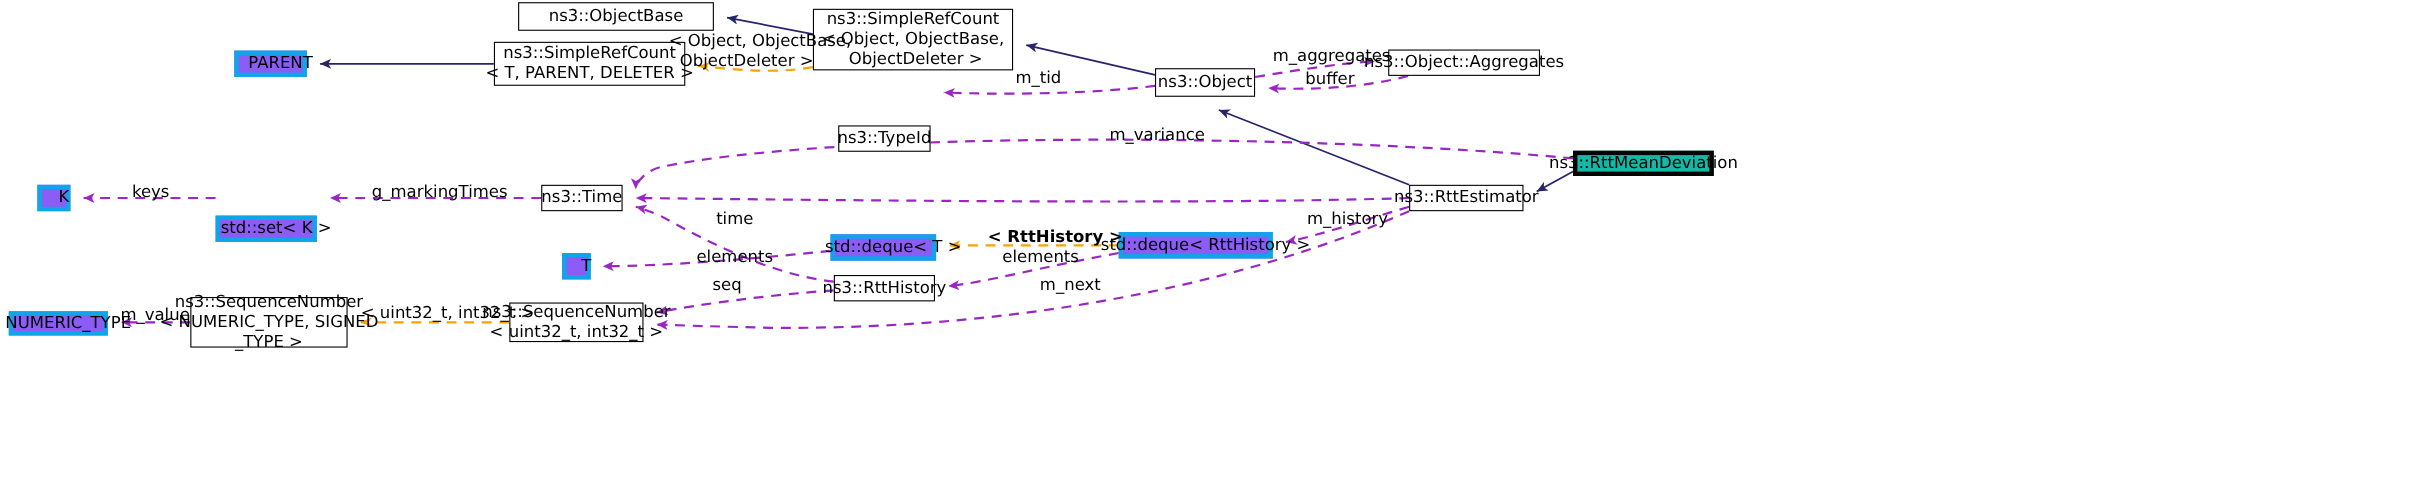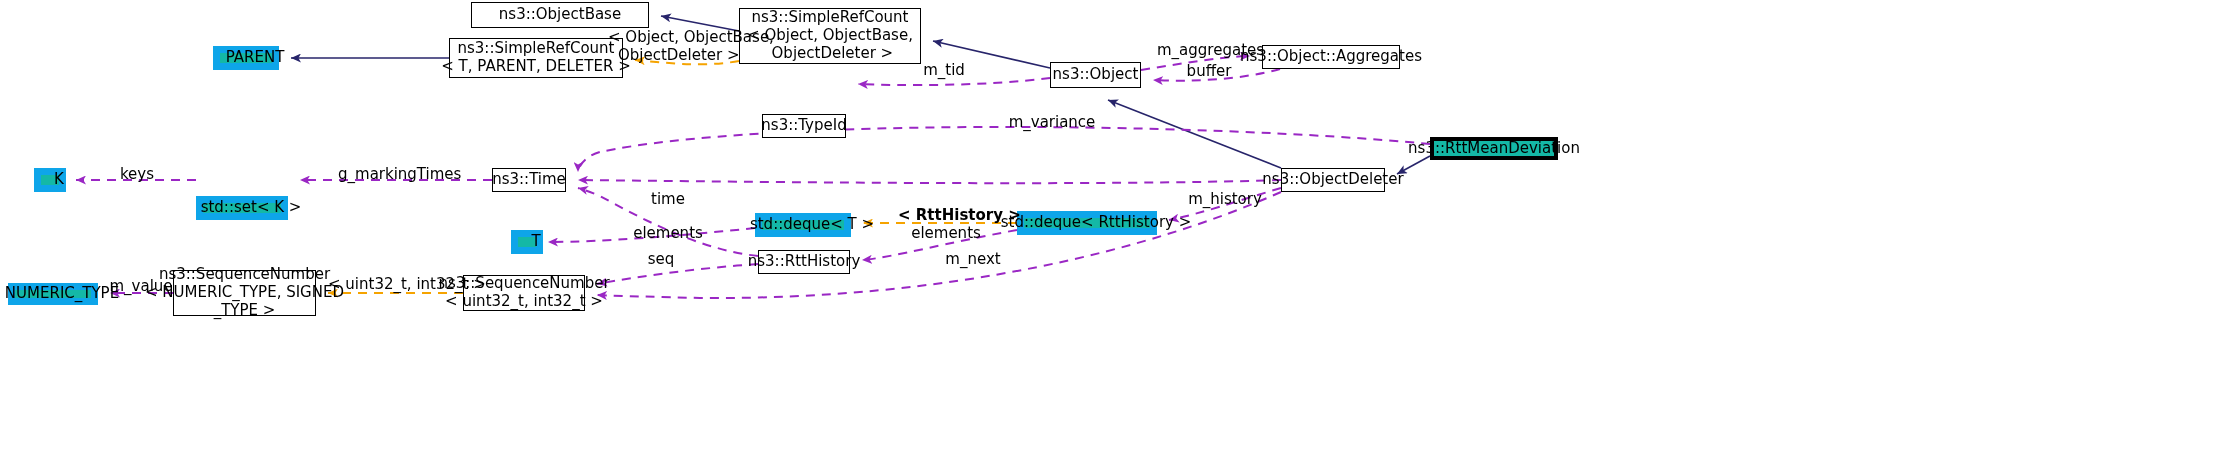--- a/index.html
+++ b/index.html
@@ -17,21 +17,21 @@
     background:#ffffff;
     border:1px solid #000000;
     display:flex;align-items:center;justify-content:center;
     text-align:center;
     font-size:15px;
     color:#000000;
     line-height:1.18;
     white-space:pre;
     z-index:3;
   }
-  .node.grey-border{border:7px solid #0ea5e9;background:#14b8a6;padding-left:18px;}
+  .node.grey-border{border:4px solid #0ea5e9;background:#8b5cf6;padding-left:18px;}
   .node.highlight{background:#14b8a6;border:4px solid #000000;}
   .edge-label{
     position:absolute;
     font-size:15px;
     color:#000000;
     white-space:pre;
     text-align:center;
     line-height:1.2;
     z-index:4;
     background:transparent;
@@ -118,21 +118,21 @@
   <div class="node" style="left:762px;top:72px;width:84px;height:24px;margin-top:42px;">ns3::TypeId</div>
 
   <div class="node highlight" style="left:1430px;top:137px;width:128px;height:23px;">ns3::RttMeanDeviation</div>
 
   <div class="node grey-border" style="left:34px;top:168px;width:30px;height:24px;">K</div>
 
   <div class="node grey-border" style="left:196px;top:168px;width:92px;height:24px;margin-top:28px;">std::set&lt; K &gt;</div>
 
   <div class="node" style="left:492px;top:168px;width:74px;height:24px;">ns3::Time</div>
 
-  <div class="node" style="left:1281px;top:168px;width:104px;height:24px;">ns3::ObjectDeleter</div>
+  <div class="node" style="left:1281px;top:168px;width:104px;height:24px;">ns3::RttEstimator</div>
 
   <div class="node grey-border" style="left:755px;top:213px;width:96px;height:24px;">std::deque&lt; T &gt;</div>
 
   <div class="node grey-border" style="left:1017px;top:211px;width:140px;height:24px;">std::deque&lt; RttHistory &gt;</div>
 
   <div class="node grey-border" style="left:511px;top:230px;width:25px;height:24px;">T</div>
 
   <div class="node" style="left:758px;top:250px;width:92px;height:24px;">ns3::RttHistory</div>
 
   <div class="node" style="left:173px;top:270px;width:143px;height:46px;">ns3::SequenceNumber

